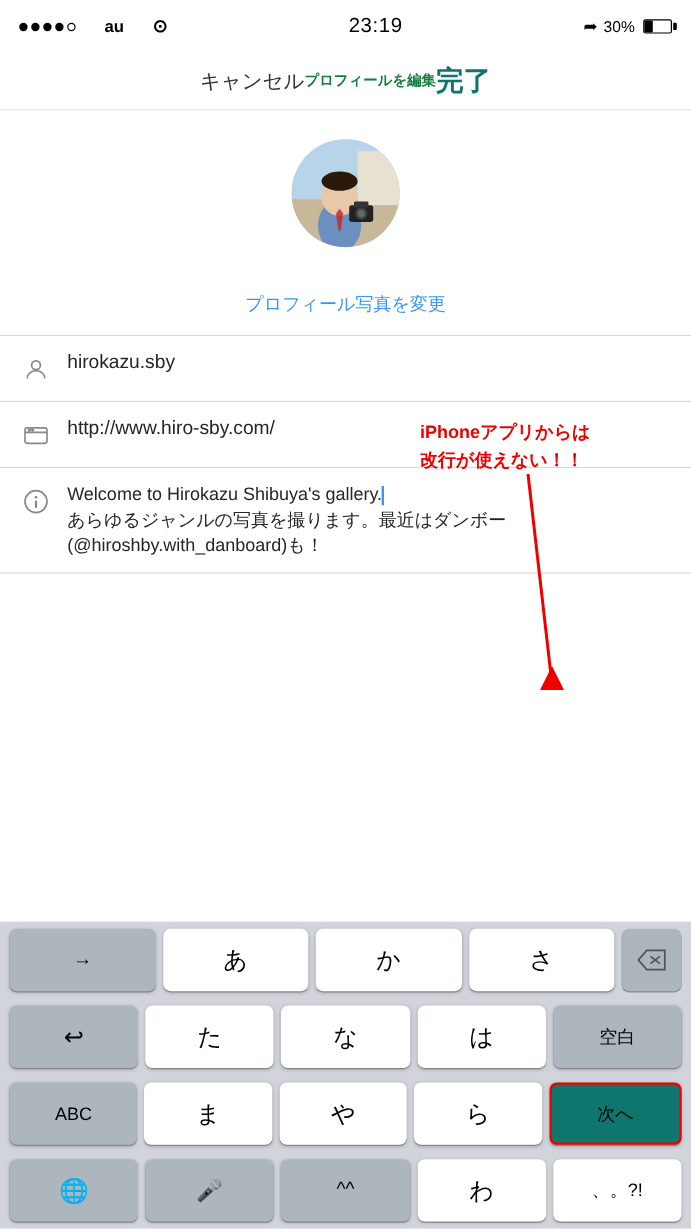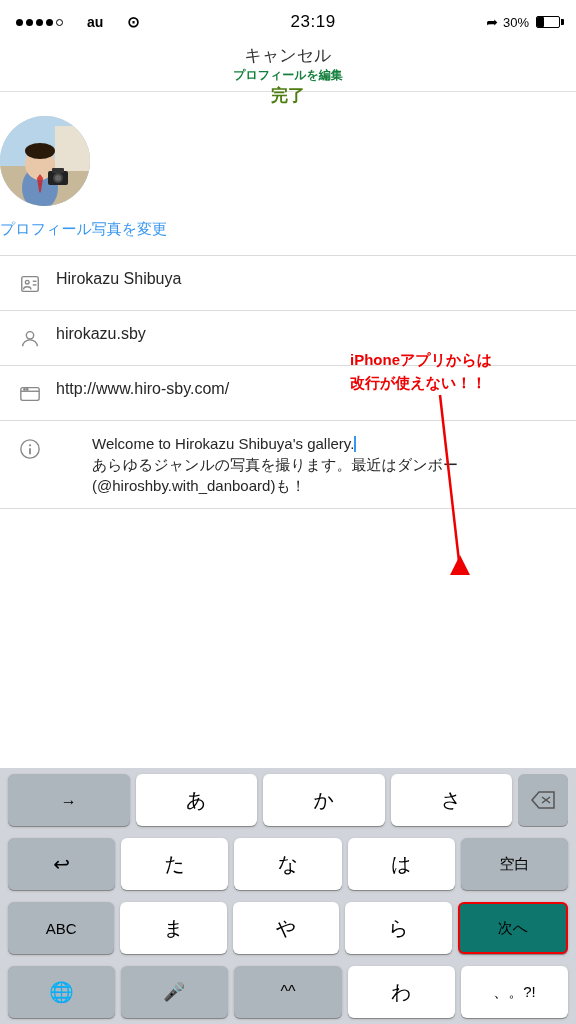--- a/index.html
+++ b/index.html
@@ -62,48 +62,49 @@
       width: 3px; height: 6px; background: #000; border-radius: 0 1px 1px 0;
     }
     .battery-fill {
       width: 30%; height: 100%; background: #000; border-radius: 1px;
     }
 
     
     .nav-bar {
       display: flex;
       align-items: center;
-      justify-content: space-between;
+      justify-content: center;
       height: 48px;
       padding: 0 16px;
       border-bottom: 0.5px solid #e0e0e0;
       background: #fff;
-      flex-direction: column;
     }
     .nav-cancel {
       font-size: 17px;
       color: #333;
     }
     .nav-title {
       font-size: 12px;
       font-weight: bold;
       color: #15803d;
     }
     .nav-done {
-      font-size: 17px;
-      color: #4d7c0f;
+      font-size: 23px;
+      color: #0f766e;
       font-weight: 600;
     }
 
     
     .profile-section {
       display: flex;
       flex-direction: column;
+      align-items: center;
       padding: 24px 0 16px;
       background: #fff;
+      gap: 24px;
     }
     .avatar-container {
       width: 90px;
       height: 90px;
       border-radius: 50%;
       overflow: hidden;
       background: #ccc;
       margin-bottom: 10px;
     }
     .change-photo-link {
@@ -284,32 +285,20 @@
       <circle cx="58" cy="62" r="3" fill="#666"></circle>
 
       <path d="M37 62 L40 58 L43 62 L41 75 L40 77 L39 75 Z" fill="#cc2020" opacity="0.8"></path>
     </svg>
   </div>
   <span class="change-photo-link">プロフィール写真を変更</span>
 </div>
 
 <div class="form-section">
 
-  <div class="form-row">
-    <div class="field-icon">
-      <svg viewBox="0 0 24 24" fill="none" stroke="#888" stroke-width="1.5">
-        <rect x="3" y="4" width="18" height="16" rx="2"></rect>
-        <circle cx="9" cy="10" r="2"></circle>
-        <path d="M5 18c0-2 2-3 4-3s4 1 4 3"></path>
-        <line x1="15" y1="9" x2="19" y2="9"></line>
-        <line x1="15" y1="13" x2="19" y2="13"></line>
-      </svg>
-    </div>
-    <span class="field-value">Hirokazu Shibuya</span>
-  </div>
 
   <div class="form-row">
     <div class="field-icon">
       <svg viewBox="0 0 24 24" fill="none" stroke="#888" stroke-width="1.5">
         <circle cx="12" cy="8" r="4"></circle>
         <path d="M4 20c0-4 3.6-7 8-7s8 3 8 7"></path>
       </svg>
     </div>
     <span class="field-value">hirokazu.sby</span>
   </div>
@@ -319,21 +308,21 @@
       <svg viewBox="0 0 24 24" fill="none" stroke="#888" stroke-width="1.5">
         <rect x="2" y="5" width="20" height="14" rx="2"></rect>
         <line x1="2" y1="9" x2="22" y2="9"></line>
         <circle cx="6" cy="7" r="0.8" fill="#888"></circle>
         <circle cx="9" cy="7" r="0.8" fill="#888"></circle>
       </svg>
     </div>
     <span class="field-value">http://www.hiro-sby.com/</span>
   </div>
 
-  <div class="form-row" style="align-items:flex-start;gap:36px;">
+  <div class="form-row" style="align-items:flex-start;">
     <div class="field-icon">
       <svg viewBox="0 0 24 24" fill="#888">
         <circle cx="12" cy="12" r="10" fill="none" stroke="#888" stroke-width="1.5"></circle>
         <circle cx="12" cy="8" r="1.2" fill="#888"></circle>
         <rect x="11" y="11" width="2" height="7" rx="1" fill="#888"></rect>
       </svg>
     </div>
     <div class="field-value multiline">
       Welcome to Hirokazu Shibuya's gallery.<span class="cursor"></span><br>
       あらゆるジャンルの写真を撮ります。最近はダンボー<br>

